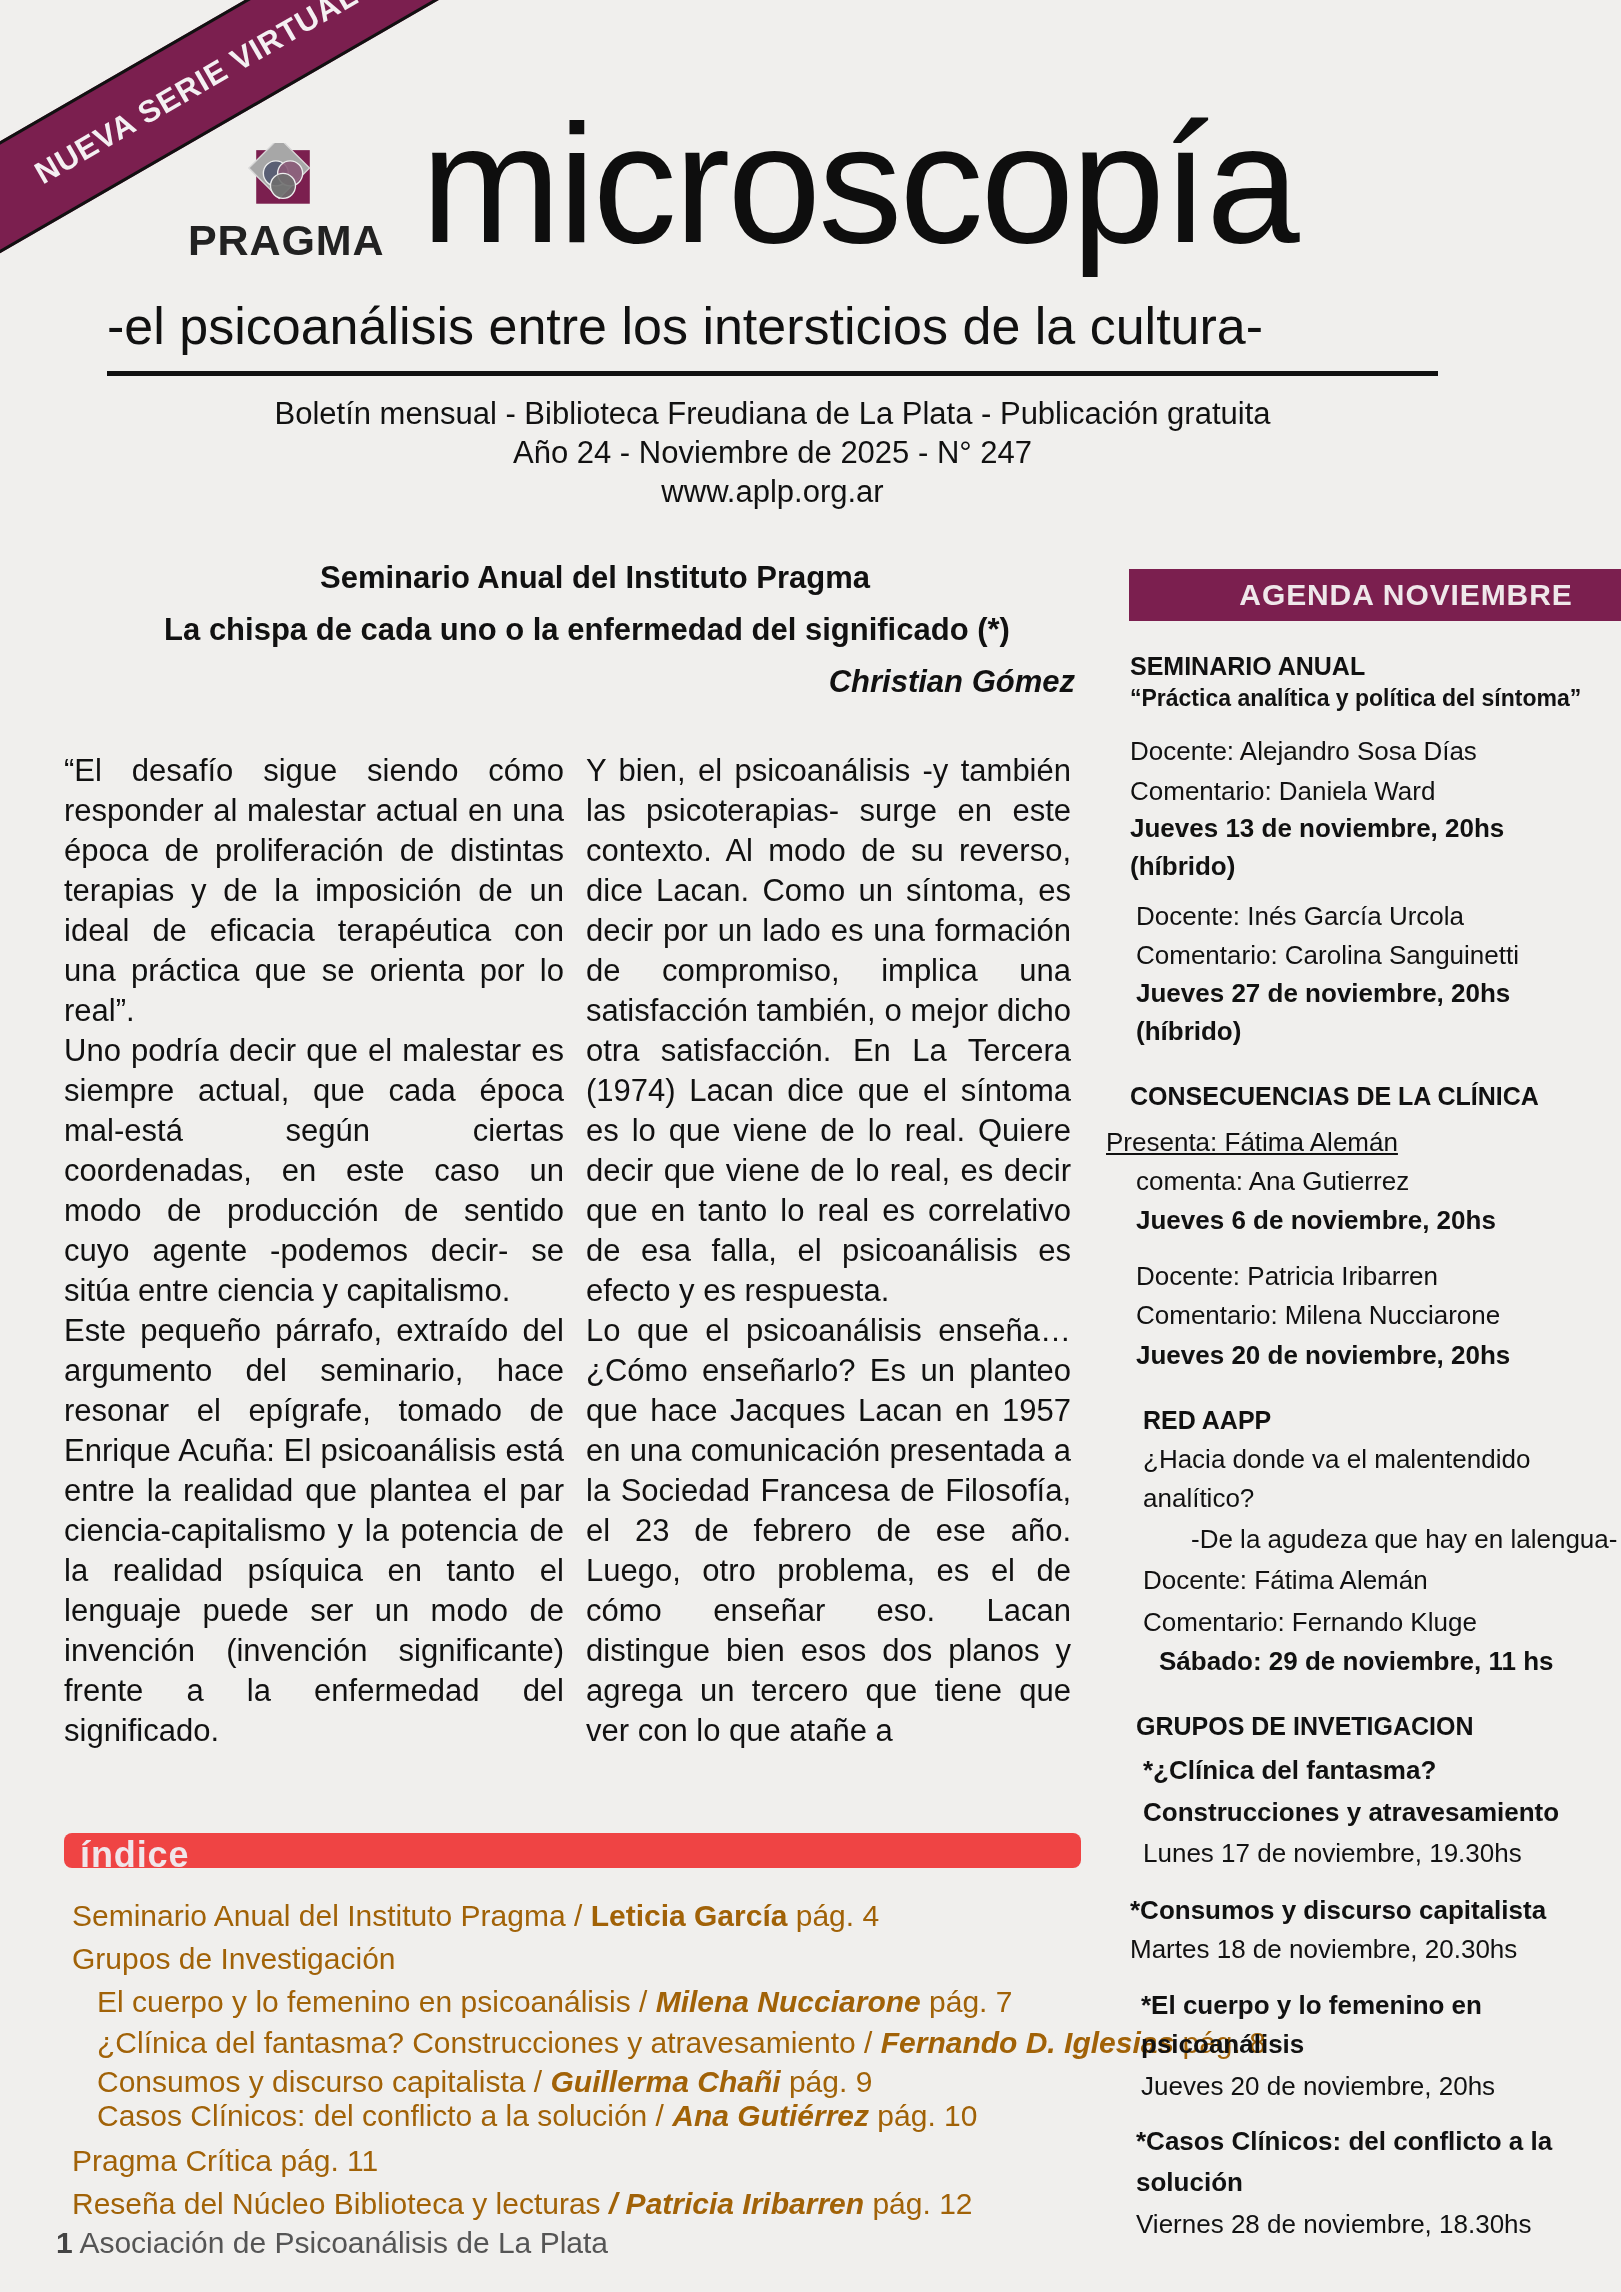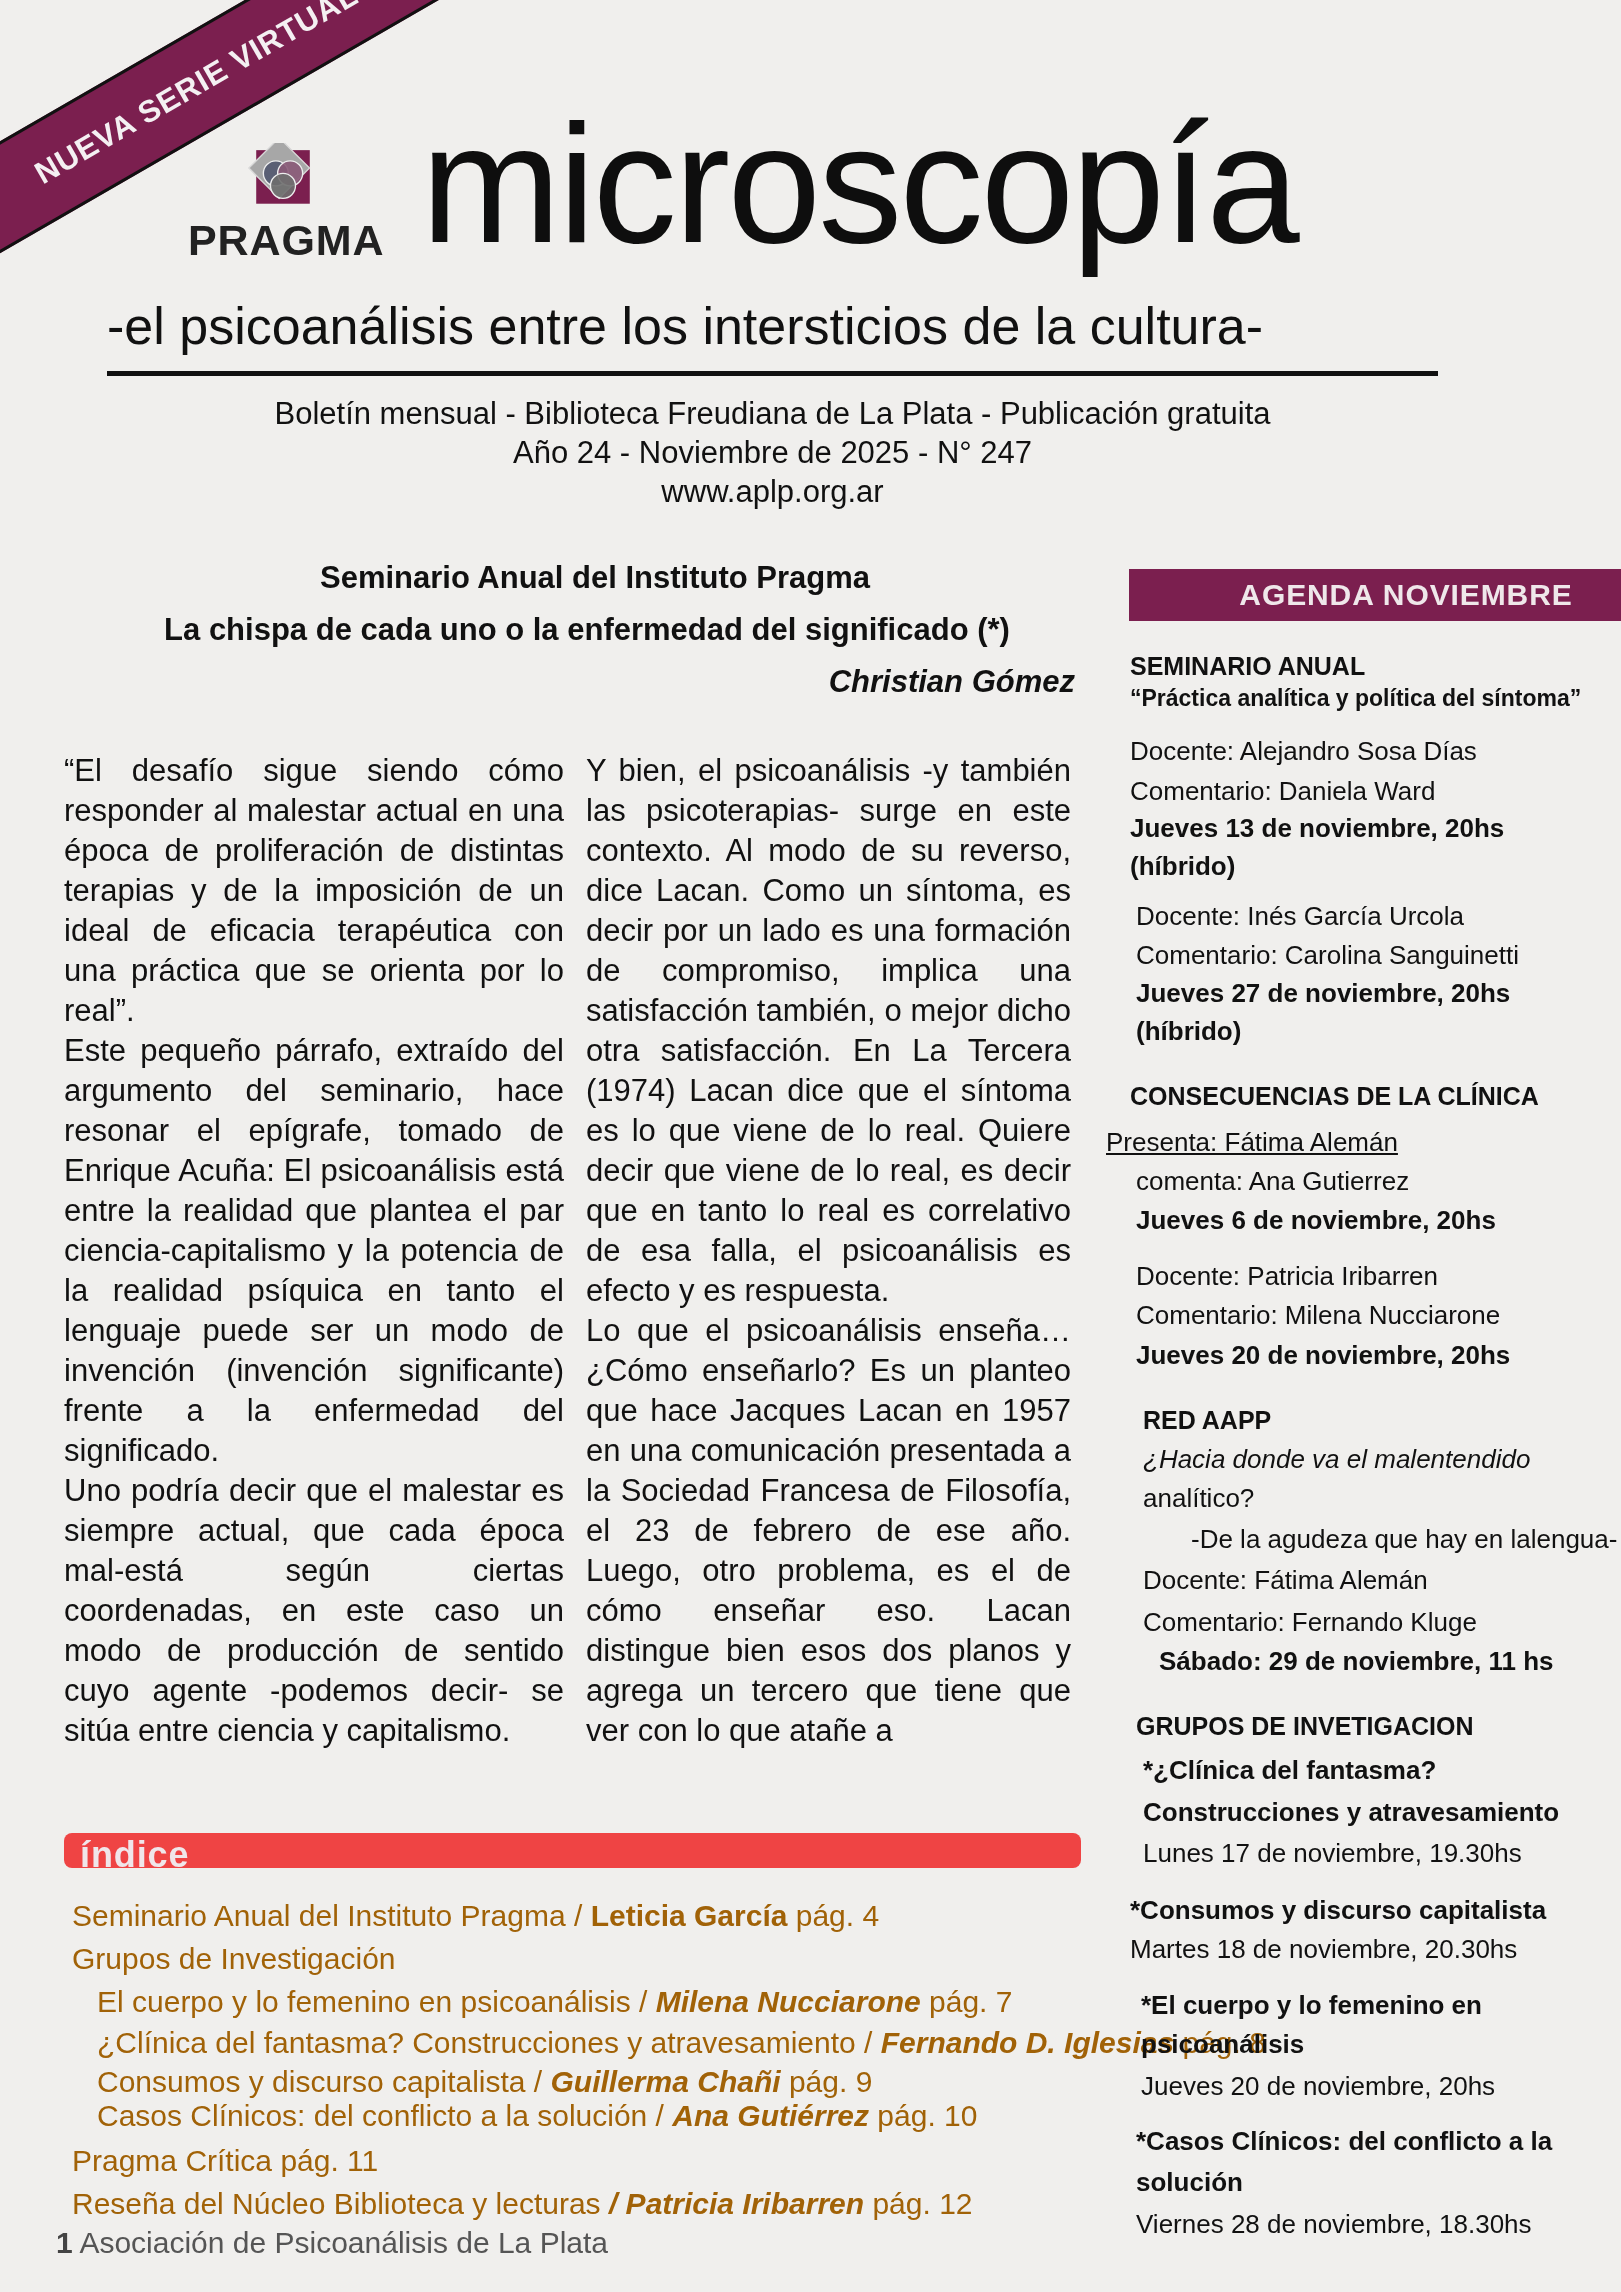--- a/index.html
+++ b/index.html
@@ -76,22 +76,22 @@
   <div>Año 24 - Noviembre de 2025 - N° 247</div>
   <div>www.aplp.org.ar</div>
 </div>
 
 <div class="art-title">Seminario Anual del Instituto Pragma</div>
 <div class="art-subtitle">La chispa de cada uno o la enfermedad del significado (*)</div>
 <div class="art-author">Christian Gómez</div>
 
 <div class="col col1">
   <p>“El desafío sigue siendo cómo responder al malestar actual en una época de proliferación de distintas terapias y de la imposición de un ideal de eficacia terapéutica con una práctica que se orienta por lo real”.</p>
+  <p>Uno podría decir que el malestar es siempre actual, que cada época mal-está según ciertas coordenadas, en este caso un modo de producción de sentido cuyo agente -podemos decir- se sitúa entre ciencia y capitalismo.</p>
   <p>Este pequeño párrafo, extraído del argumento del seminario, hace resonar el epígrafe, tomado de Enrique Acuña: El psicoanálisis está entre la realidad que plantea el par ciencia-capitalismo y la potencia de la realidad psíquica en tanto el lenguaje puede ser un modo de invención (invención significante) frente a la enfermedad del significado.</p>
-  <p>Uno podría decir que el malestar es siempre actual, que cada época mal-está según ciertas coordenadas, en este caso un modo de producción de sentido cuyo agente -podemos decir- se sitúa entre ciencia y capitalismo.</p>
 </div>
 <div class="col col2">
   <p>Y bien, el psicoanálisis -y también las psicoterapias- surge en este contexto. Al modo de su reverso, dice Lacan. Como un síntoma, es decir por un lado es una formación de compromiso, implica una satisfacción también, o mejor dicho otra satisfacción. En La Tercera (1974) Lacan dice que el síntoma es lo que viene de lo real. Quiere decir que viene de lo real, es decir que en tanto lo real es correlativo de esa falla, el psicoanálisis es efecto y es respuesta.</p>
   <p>Lo que el psicoanálisis enseña… ¿Cómo enseñarlo? Es un planteo que hace Jacques Lacan en 1957 en una comunicación presentada a la Sociedad Francesa de Filosofía, el 23 de febrero de ese año. Luego, otro problema, es el de cómo enseñar eso. Lacan distingue bien esos dos planos y agrega un tercero que tiene que ver con lo que atañe  a</p>
 </div>
 
 <div class="indice-bar">
   <span>índice</span>
 </div>
 
@@ -142,21 +142,21 @@
 
 <div class="ag h" style="left:1130px; top:1082px;">CONSECUENCIAS DE LA CLÍNICA</div>
 <div class="ag" style="left:1106px; top:1127px;text-decoration:underline;">Presenta: Fátima Alemán</div>
 <div class="ag" style="left:1136px; top:1166px;">comenta: Ana Gutierrez</div>
 <div class="ag b" style="left:1136px; top:1205px;">Jueves 6 de noviembre, 20hs</div>
 <div class="ag" style="left:1136px; top:1261px;">Docente: Patricia Iribarren</div>
 <div class="ag" style="left:1136px; top:1300px;">Comentario: Milena Nucciarone</div>
 <div class="ag b" style="left:1136px; top:1340px;">Jueves 20 de noviembre, 20hs</div>
 
 <div class="ag h" style="left:1143px; top:1406px;">RED AAPP</div>
-<div class="ag" style="left:1143px; top:1444px;font-style:italic;">¿Hacia donde va el malentendido</div>
+<div class="ag" style="left:1143px; top:1444px;">¿Hacia donde va el malentendido</div>
 <div class="ag" style="left:1143px; top:1483px;">analítico?</div>
 <div class="ag" style="left:1143px; top:1524px;margin-left:48px;">-De la agudeza que hay en lalengua-</div>
 <div class="ag" style="left:1143px; top:1565px;">Docente: Fátima Alemán</div>
 <div class="ag" style="left:1143px; top:1607px;">Comentario: Fernando Kluge</div>
 <div class="ag b" style="left:1143px; top:1646px;margin-left:16px;">Sábado: 29 de noviembre, 11 hs</div>
 
 <div class="ag h" style="left:1136px; top:1712px;">GRUPOS DE INVETIGACION</div>
 <div class="ag b" style="left:1143px; top:1755px;">*¿Clínica del fantasma?</div>
 <div class="ag b" style="left:1143px; top:1797px;">Construcciones y atravesamiento</div>
 <div class="ag" style="left:1143px; top:1838px;">Lunes 17 de noviembre, 19.30hs</div>

